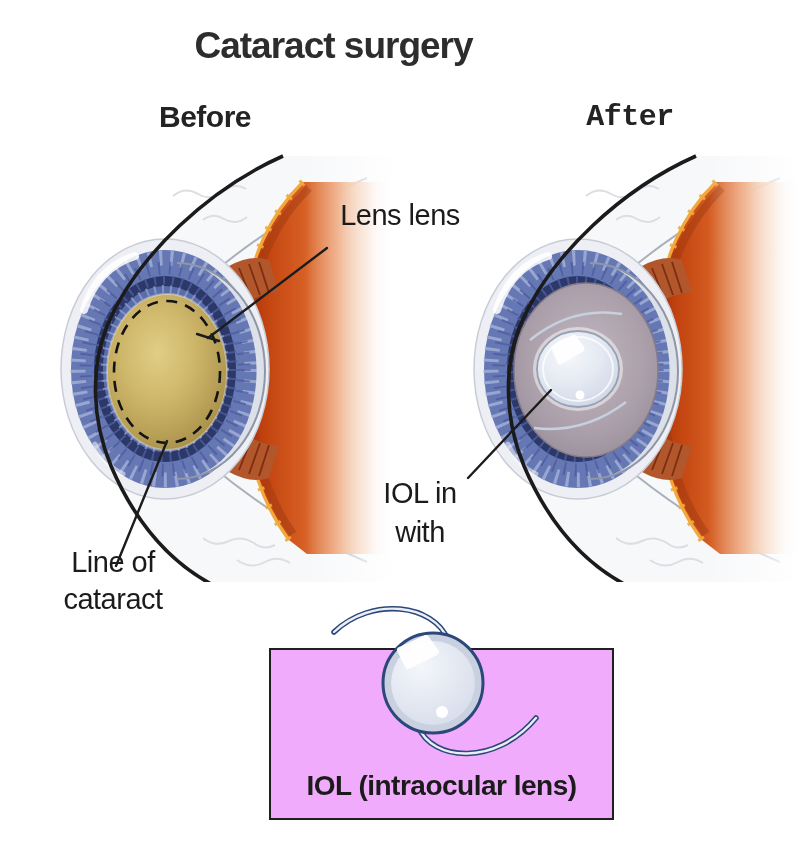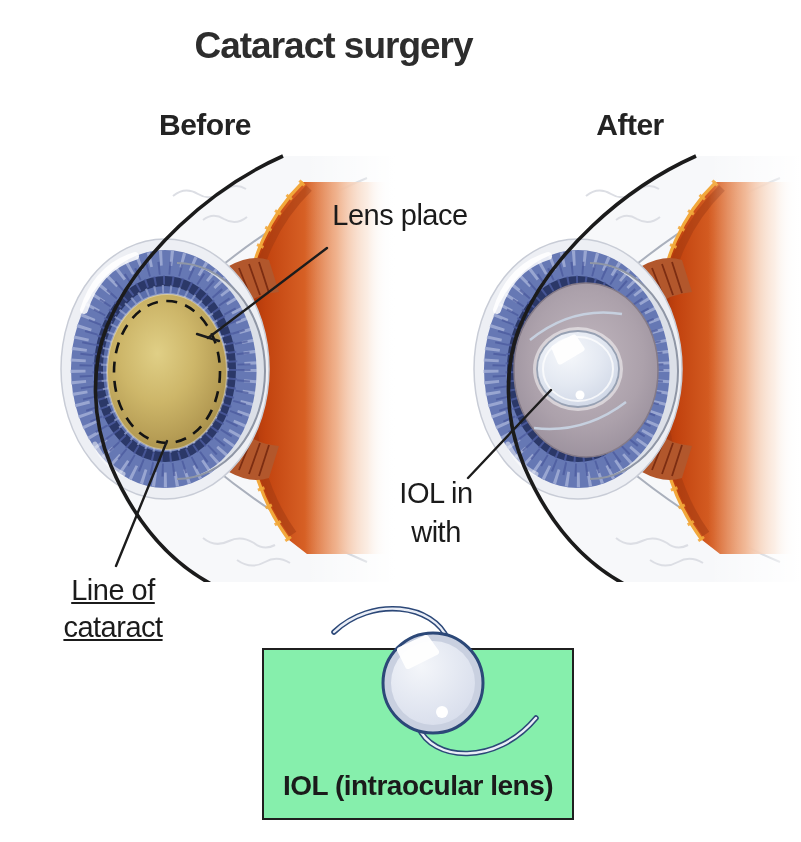--- a/index.html
+++ b/index.html
@@ -7,34 +7,34 @@
     position:relative;width:801px;height:842px;background:#ffffff;overflow:hidden;
     font-family:"Liberation Sans", sans-serif;color:#1e1e1e;
   }
   .abs{position:absolute;}
   .title{
     left:0;top:25px;width:667px;text-align:center;
     font-size:37px;font-weight:700;letter-spacing:-1px;color:#2d2d2d;
   }
   .panel-label{
     top:100px;width:140px;text-align:center;
-    font-size:30px;font-weight:700;letter-spacing:-0.5px;color:#232323;margin-top:8px;
+    font-size:30px;font-weight:700;letter-spacing:-0.5px;color:#232323;
   }
   .panel-before{left:135px;}
-  .panel-after{left:560px;}
+  .panel-after{left:560px;font-family:Liberation Mono, monospace;}
   .note{
     font-size:29px;font-weight:400;letter-spacing:-0.5px;color:#1b1b1b;
     text-align:center;
   }
   .note-lens{left:320px;top:196px;width:160px;line-height:38px;}
-  .note-incision{left:38px;top:572px;width:150px;line-height:37px;text-decoration:underline;}
-  .note-iol{left:356px;top:474px;width:160px;line-height:39px;}
+  .note-incision{left:38px;top:544px;width:150px;line-height:37px;}
+  .note-iol{left:340px;top:474px;width:160px;line-height:39px;}
   .legend-box{
-    left:262px;top:648px;width:312px;height:172px;
-    border:2.5px solid #1f1f1f;background:#86efac;box-sizing:border-box;
+    left:269px;top:648px;width:345px;height:172px;
+    border:2.5px solid #1f1f1f;background:#f0abfc;box-sizing:border-box;
   }
   .legend-label{
     position:absolute;left:0;bottom:16px;width:100%;text-align:center;
     font-size:28px;font-weight:700;letter-spacing:-0.5px;color:#1b1b1b;
   }
   svg{display:block;}
   .overlay{pointer-events:none;}
 </style>
 </head>
 <body>
@@ -187,21 +187,21 @@
   <svg class="abs overlay" style="left:0;top:0" width="801" height="842" viewBox="0 0 801 842">
     <g stroke="#1c1c1c" stroke-width="2.4" stroke-linecap="round" fill="none">
       <path d="M 327 248 L 208 338"></path>
       <path d="M 197 334 L 219 341"></path>
       <path d="M 116 566 L 167 441"></path>
       <path d="M 468 478 L 551 390"></path>
     </g>
   </svg>
 
   <div class="abs note note-lens">
-    <div>Lens place</div>
+    <div>Lens lens</div>
   </div>
   <div class="abs note note-incision">
     <div>Line of</div>
     <div>cataract</div>
   </div>
   <div class="abs note note-iol">
     <div>IOL in</div>
     <div>with</div>
   </div>
 

